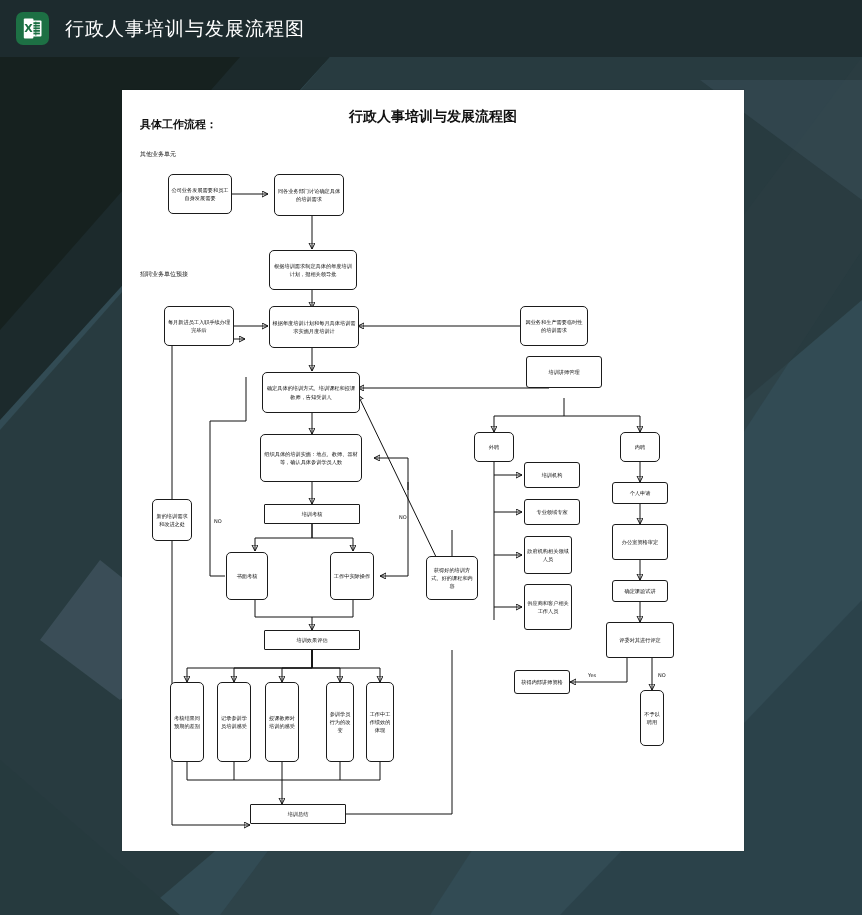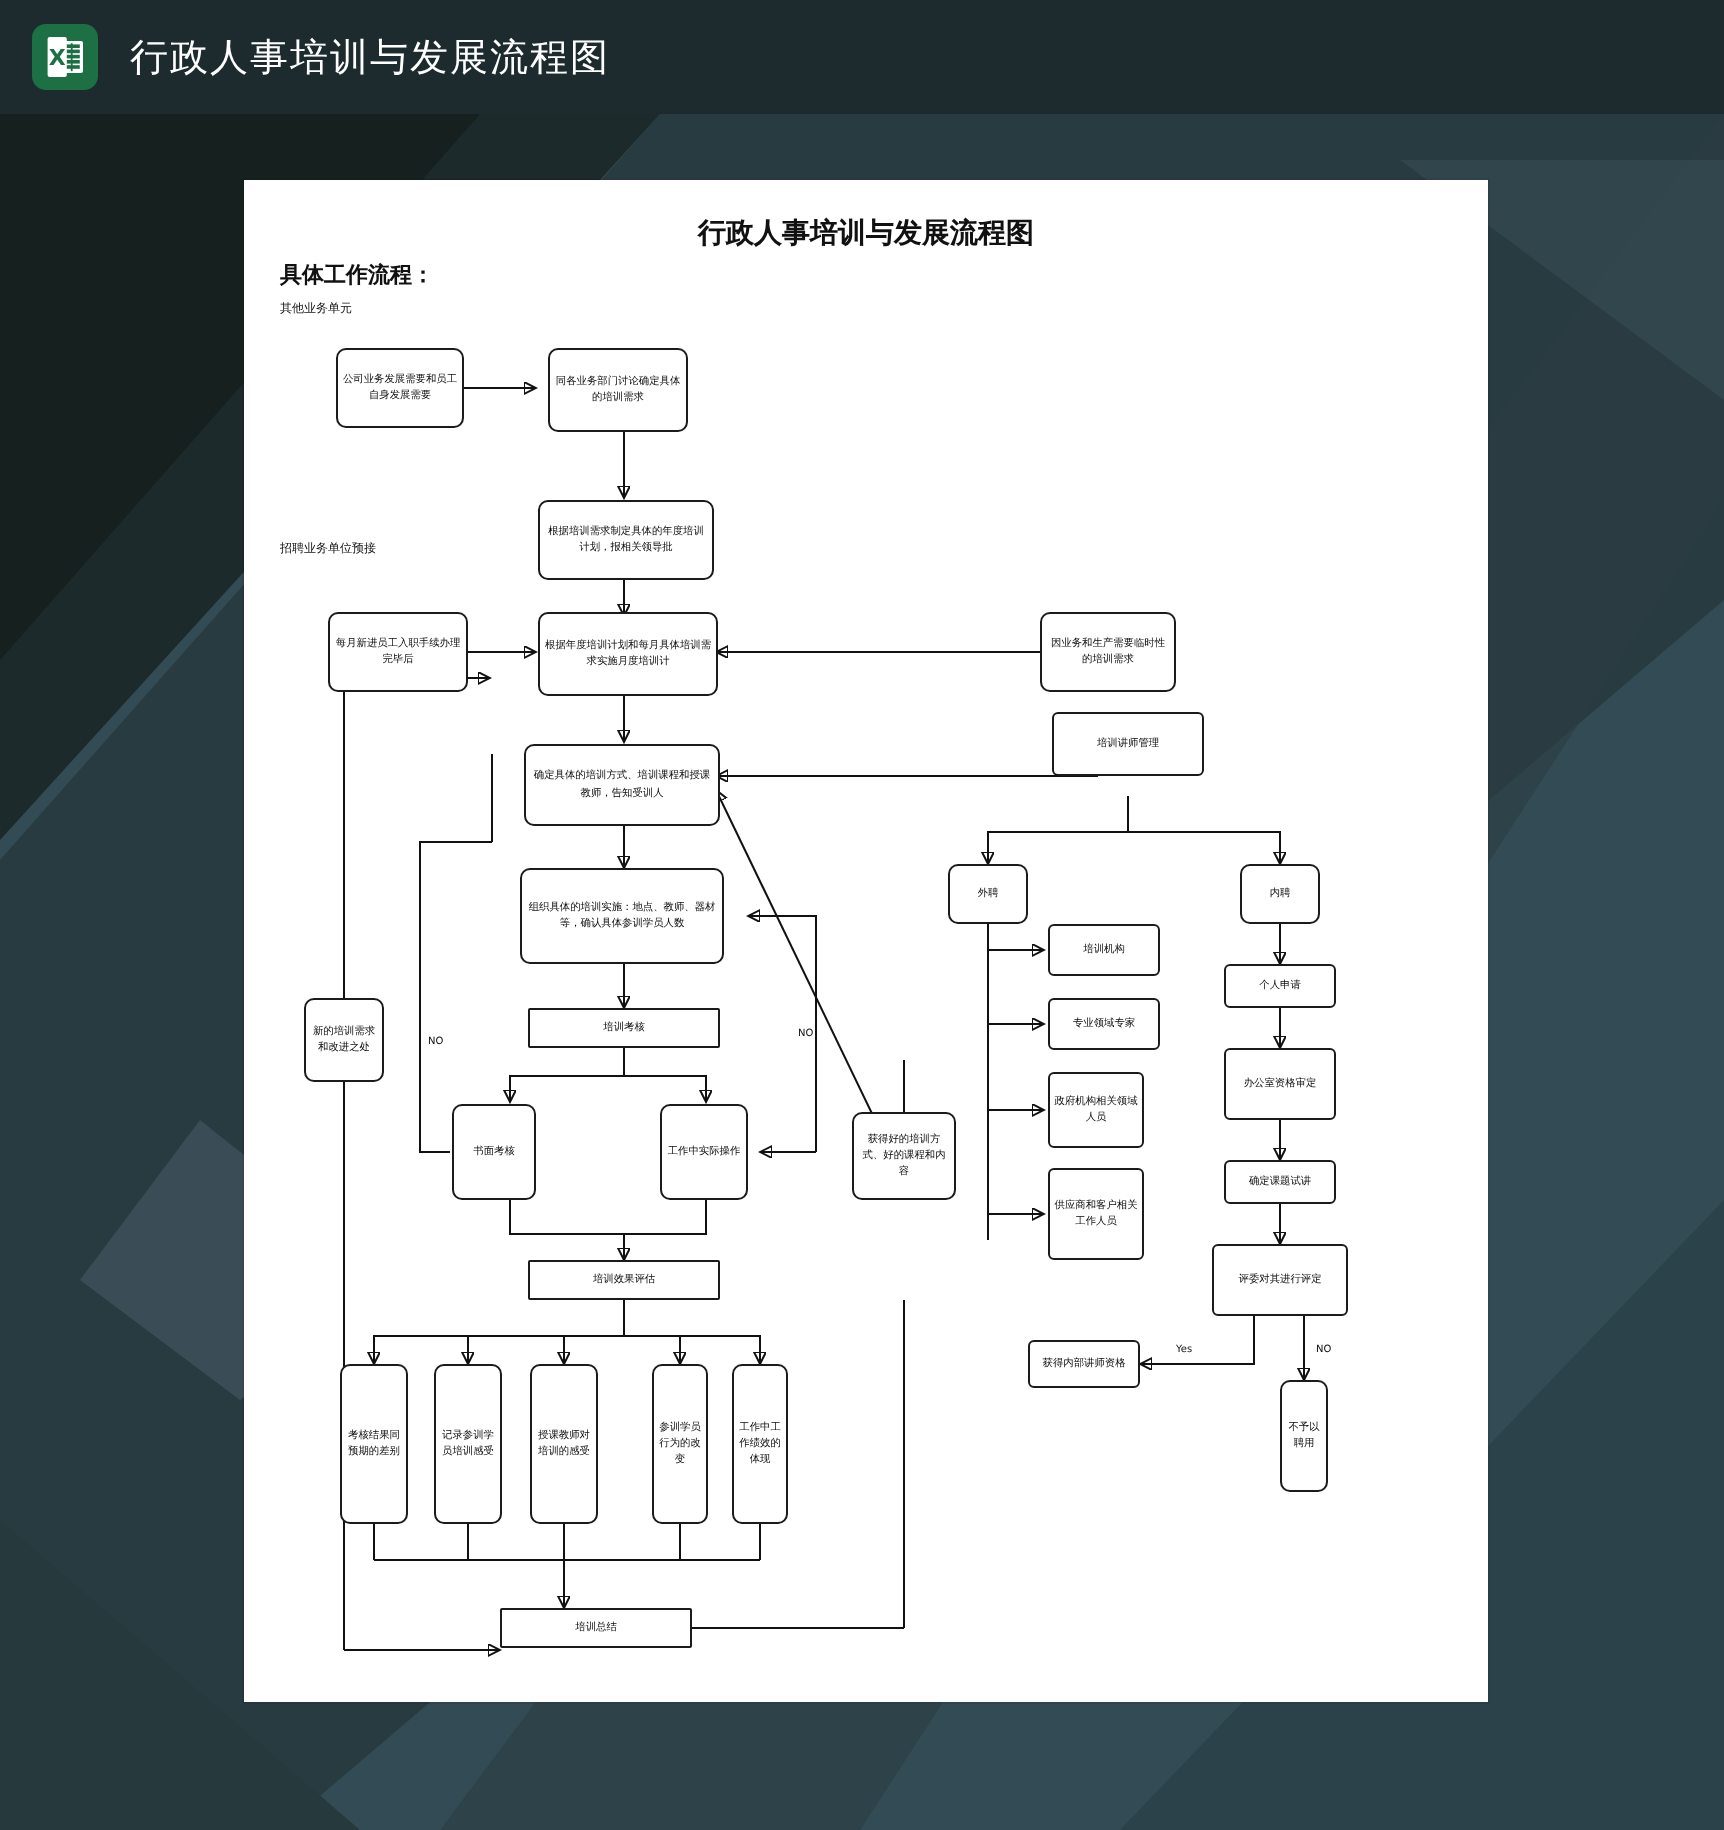--- a/index.html
+++ b/index.html
@@ -18,21 +18,21 @@
            display:flex;align-items:center;justify-content:center;flex:0 0 auto;}
   #xl-icon .sheet{position:relative;width:20px;height:21px;display:block;}
   #hdr-title{margin-left:16px;color:#ffffff;font-size:19px;letter-spacing:1px;
              font-family:"DejaVu Sans","Liberation Sans",sans-serif;}
   
   #page{position:absolute;left:122px;top:90px;width:622px;height:761px;background:#fff;z-index:4;
         box-shadow:0 0 0 1px rgba(0,0,0,0.06);}
   #doc-title{position:absolute;left:0;top:18px;width:622px;text-align:center;
              font-size:14px;font-weight:bold;color:#111;
              font-family:"DejaVu Serif","Liberation Serif",serif;}
-  #sub-title{position:absolute;left:18px;top:40px;font-size:11px;font-weight:bold;color:#111;
+  #sub-title{position:absolute;left:18px;top:27px;font-size:11px;font-weight:bold;color:#111;
              font-family:"DejaVu Sans","Liberation Sans",sans-serif;}
   .swim{position:absolute;font-size:6px;color:#111;white-space:nowrap;
         font-family:"DejaVu Sans","Liberation Sans",sans-serif;}
   
   #canvas{position:absolute;left:0;top:0;width:622px;height:761px;}
   .node{position:absolute;box-sizing:border-box;border:1px solid #1b1b1b;background:#fff;
         display:flex;align-items:center;justify-content:center;text-align:center;
         font-size:5.2px;line-height:1.55;color:#0d0d0d;padding:1px 2px;
         font-family:"DejaVu Sans","Liberation Sans",sans-serif;border-radius:5px;}
   .node.sq{border-radius:1px;}

